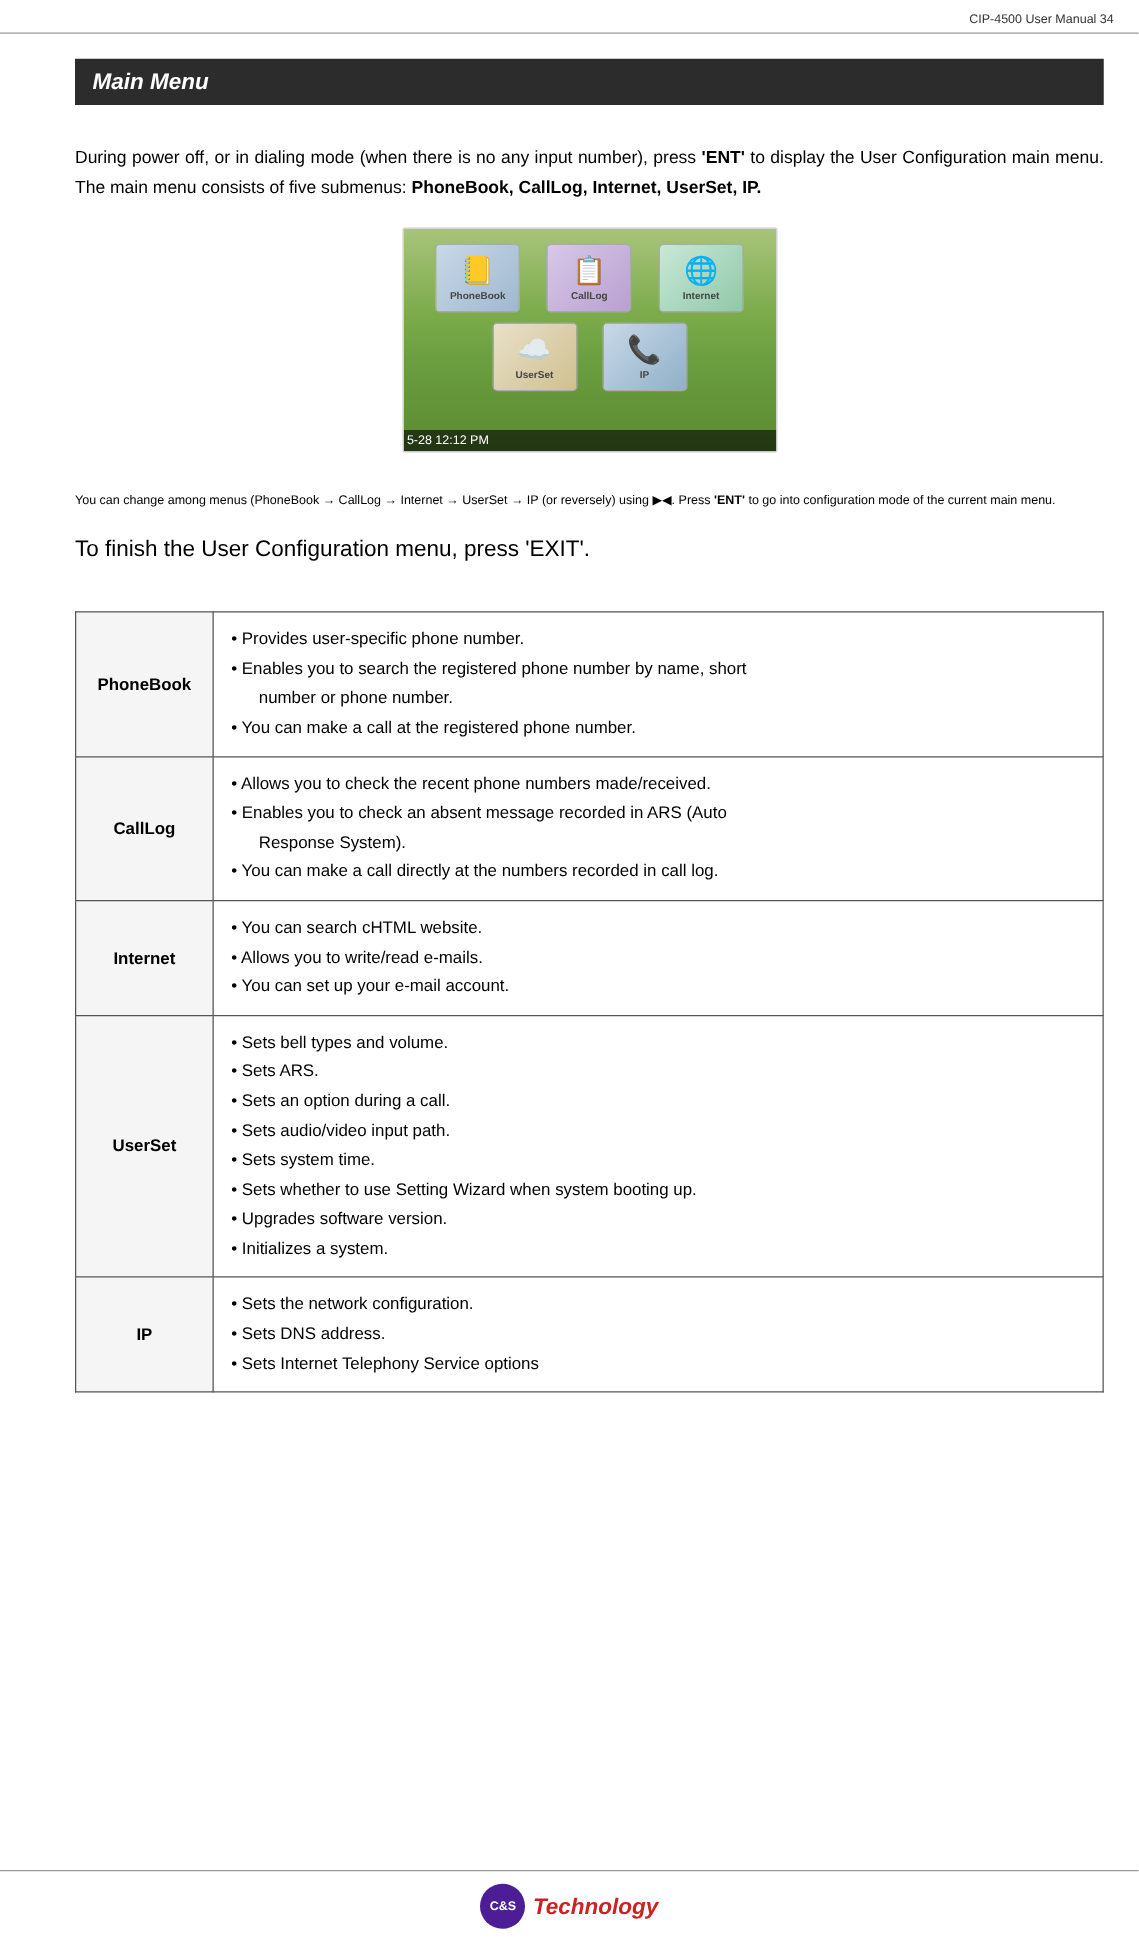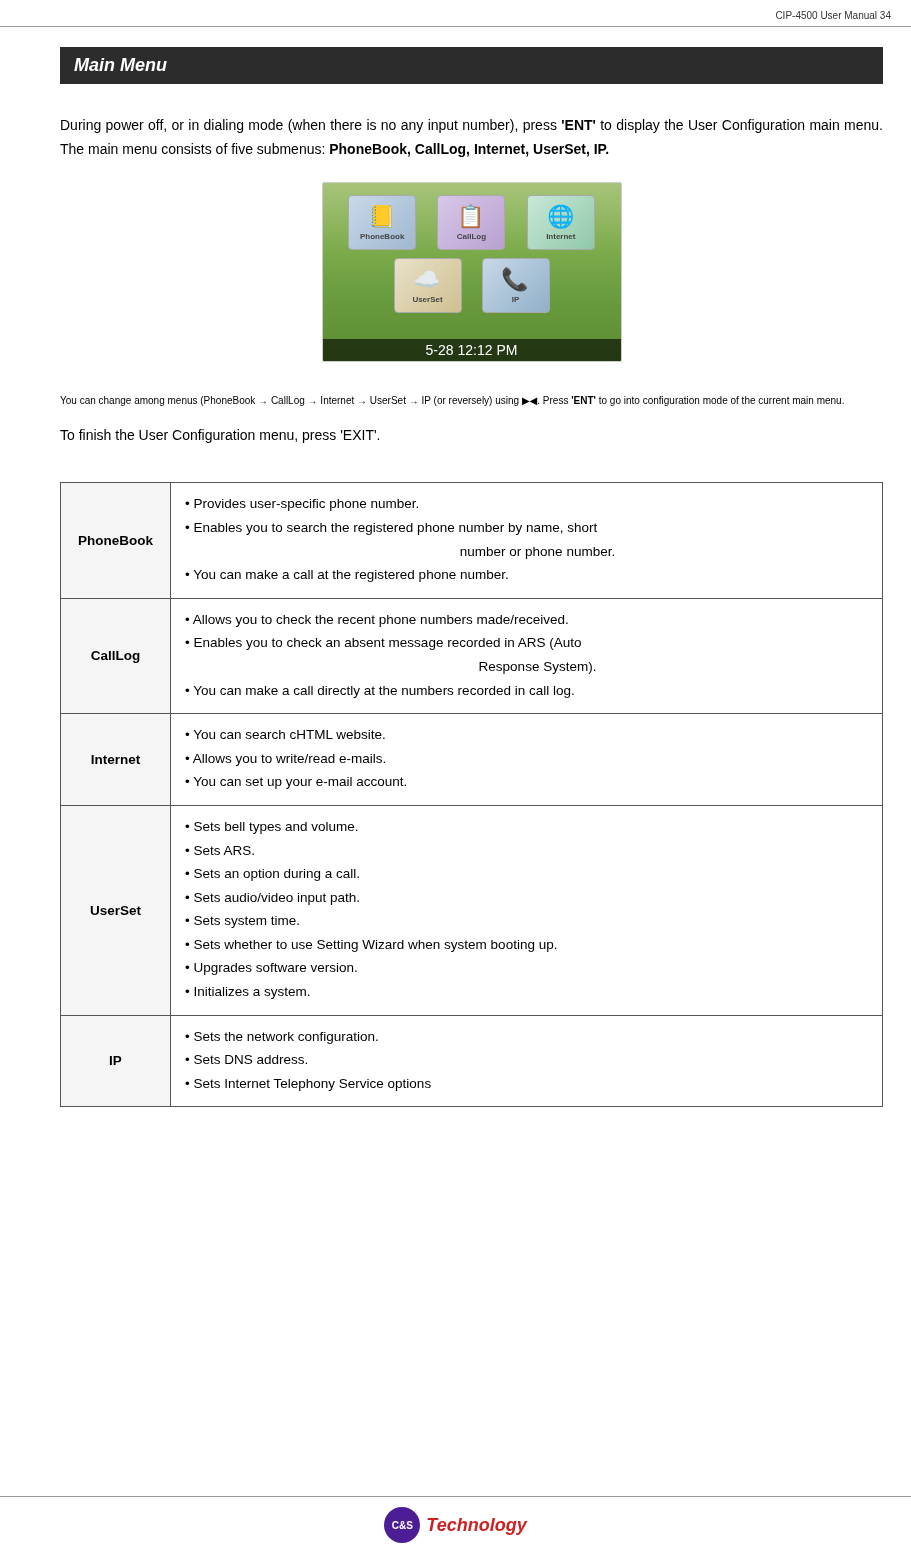--- a/index.html
+++ b/index.html
@@ -116,34 +116,34 @@
       padding: 0 15px 8px 15px;
     }
 
     .timestamp-bar {
       position: absolute;
       bottom: 0;
       left: 0;
       right: 0;
       background: rgba(0,0,0,0.6);
       color: #fff;
-      font-size: 14px;
-      text-align: center;
+      font-size: 10px;
+      text-align: left;
       padding: 3px;
     }
 
     .nav-text {
       font-size: 10px;
       line-height: 1.7;
       margin-bottom: 15px;
       text-align: justify;
     }
 
     .exit-text {
-      font-size: 14px;
+      font-size: 18px;
       line-height: 1.7;
       margin-bottom: 35px;
     }
 
     .menu-table {
       width: 100%;
       border-collapse: collapse;
       border: 1px solid #333;
       margin-bottom: 40px;
     }
@@ -172,21 +172,20 @@
     .menu-table .menu-desc-cell ul li::before {
       content: "• ";
     }
 
     .menu-table .menu-desc-cell ul li {
       margin-bottom: 2px;
     }
 
     .menu-table .menu-desc-cell ul li.indented {
       padding-left: 22px;
-      text-align: center;
     }
     .menu-table .menu-desc-cell ul li.indented::before {
       content: "";
     }
 
     .page-footer {
       position: absolute;
       bottom: 15px;
       left: 0;
       right: 0;

